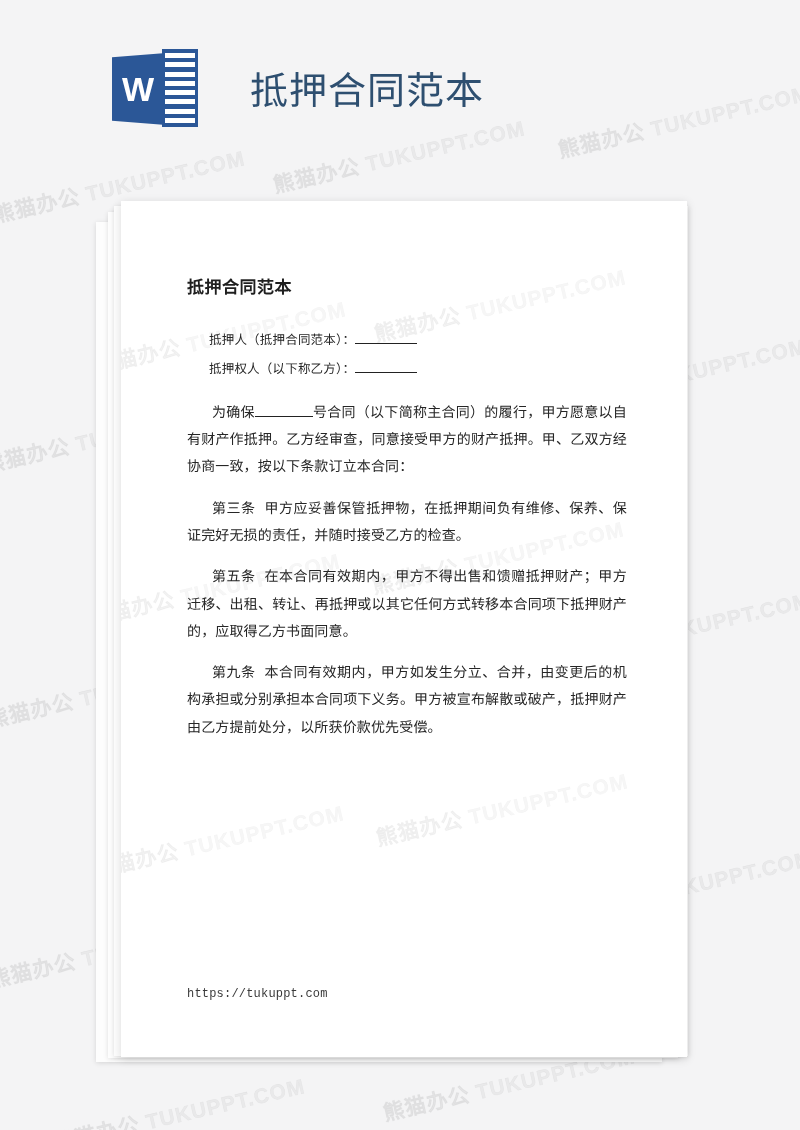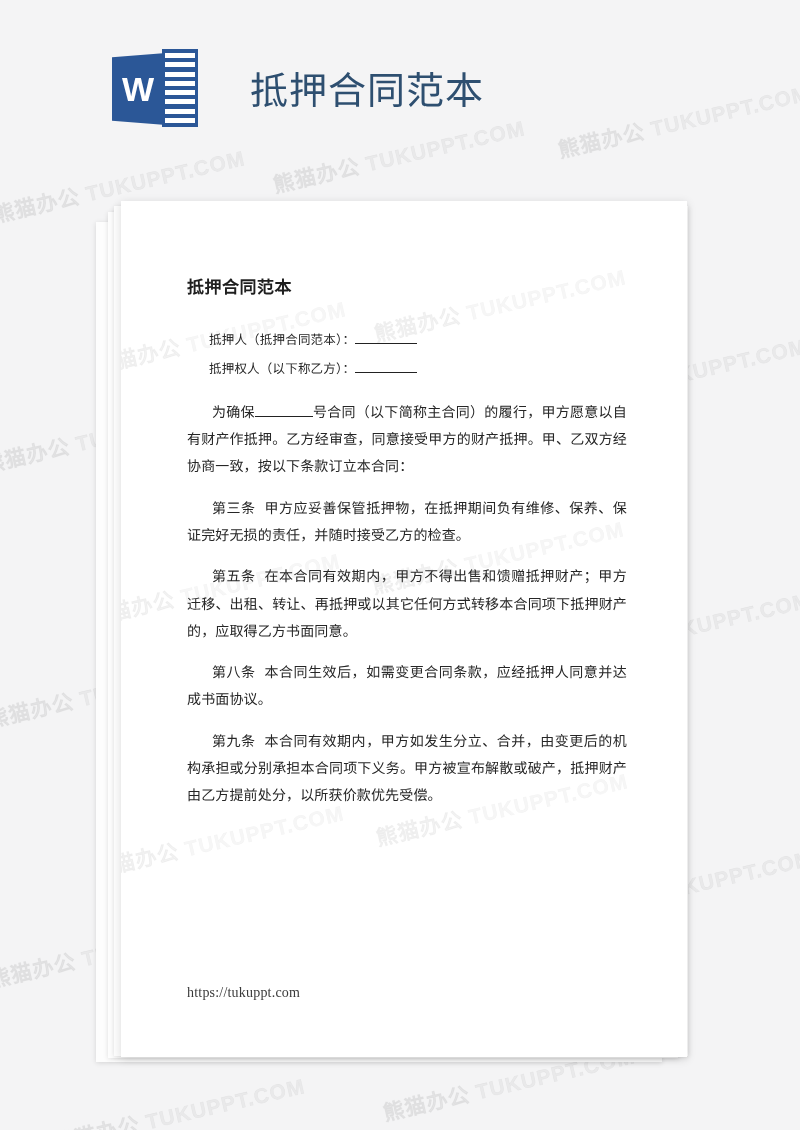--- a/index.html
+++ b/index.html
@@ -166,22 +166,22 @@
     text-indent: 25px;
     letter-spacing: 0.15px;
   }
   .para .art {
     margin-right: 9px;
   }
   .footer-url {
     position: absolute;
     left: 66px;
     bottom: 56px;
-    font-family: Liberation Serif, serif;
-    font-size: 14px;
+    font-family: Liberation Mono, monospace;
+    font-size: 12px;
     color: #3a3a3a;
     letter-spacing: 0.2px;
     z-index: 3;
   }
 
   
   .page-wm {
     position: absolute;
     inset: 0;
     z-index: 1;
@@ -258,20 +258,19 @@
 
 
 
     <p class="para"><span class="art">第三条</span><span>甲方应妥善保管抵押物，在抵押期间负有维修、保养、保证完好无损的责任，并随时接受乙方的检查。</span></p>
 
 
     <p class="para"><span class="art">第五条</span><span>在本合同有效期内，甲方不得出售和馈赠抵押财产；甲方迁移、出租、转让、再抵押或以其它任何方式转移本合同项下抵押财产的，应取得乙方书面同意。</span></p>
 
 
 
-    <p class="para"><span class="art">第八条</span><span>本合同生效后，如需变更合同条款，应经抵押人同意并达成书面协议。</span></p>
 
     <p class="para"><span class="art">第九条</span><span>本合同有效期内，甲方如发生分立、合并，由变更后的机构承担或分别承担本合同项下义务。甲方被宣布解散或破产，抵押财产由乙方提前处分，以所获价款优先受偿。</span></p>
 
   </div>
 
   <div class="footer-url">https://tukuppt.com</div>
 </div>
 
 </body></html>

